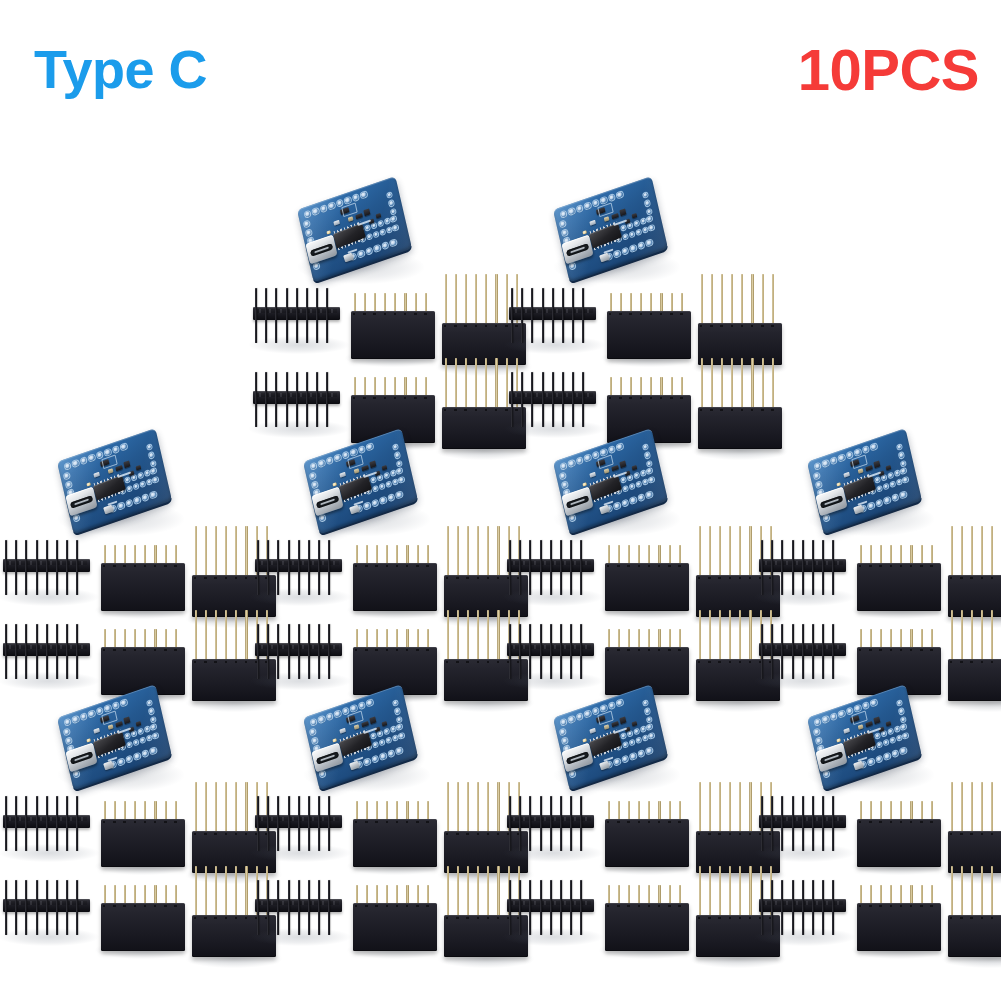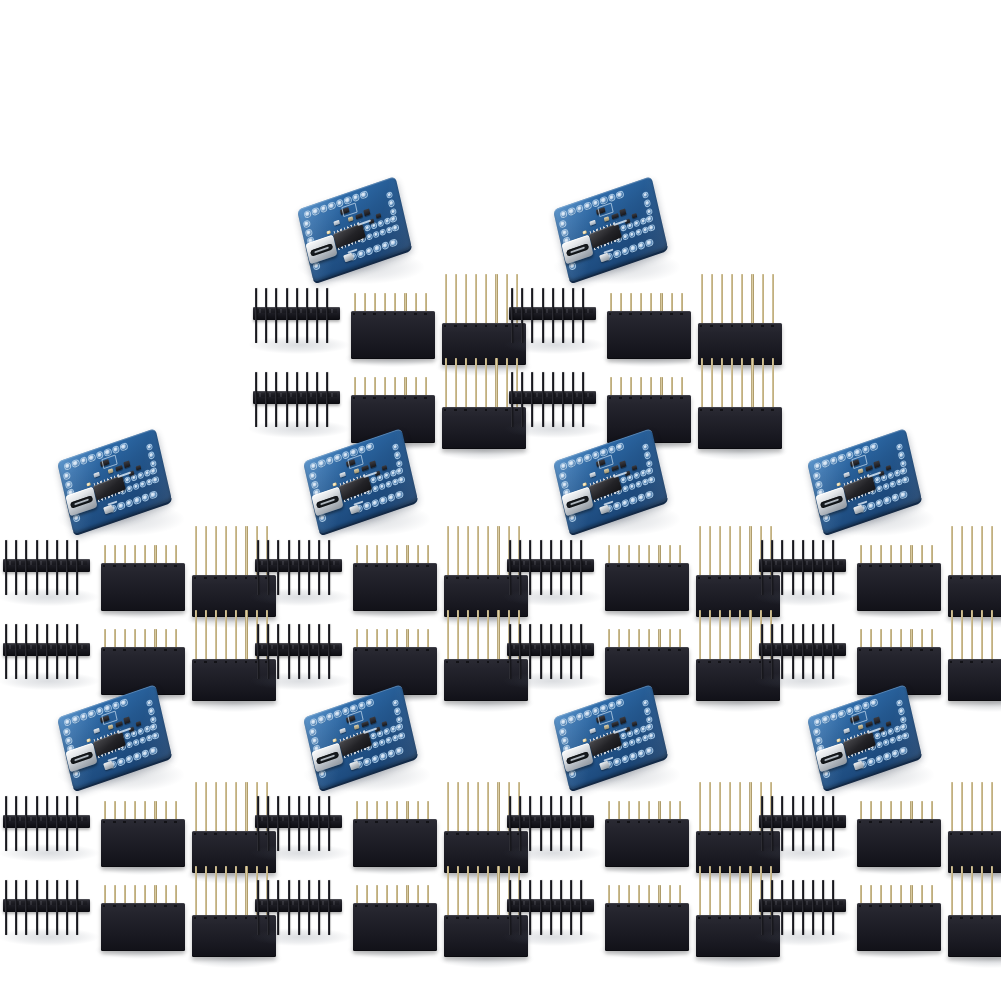--- a/index.html
+++ b/index.html
@@ -211,21 +211,23 @@
     position:absolute;
     background:radial-gradient(ellipse at 50% 50%, rgba(90,100,115,0.22) 0%, rgba(90,100,115,0.10) 45%, rgba(255,255,255,0) 72%);
     pointer-events:none;
   }
 </style>
 </head>
 <body>
 
 <div id="stage">
 
-
+  <div class="label" id="label-type-c">Type C</div>
+
+  <div class="label" id="label-qty">10PCS</div>
 
   <div id="kits-container">
       <div class="kit" style="left: 0px; top: 0px;">
   <div class="board" style="left: 296px; top: 184px;">
     <div class="shadow" style="left:2px;top:66px;width:126px;height:34px;"></div>
     <div class="tilt">
       <div class="pcb-edge"></div>
       <div class="pcb">
 
         <div class="padrow" style="left:7px;top:4.5px;">

